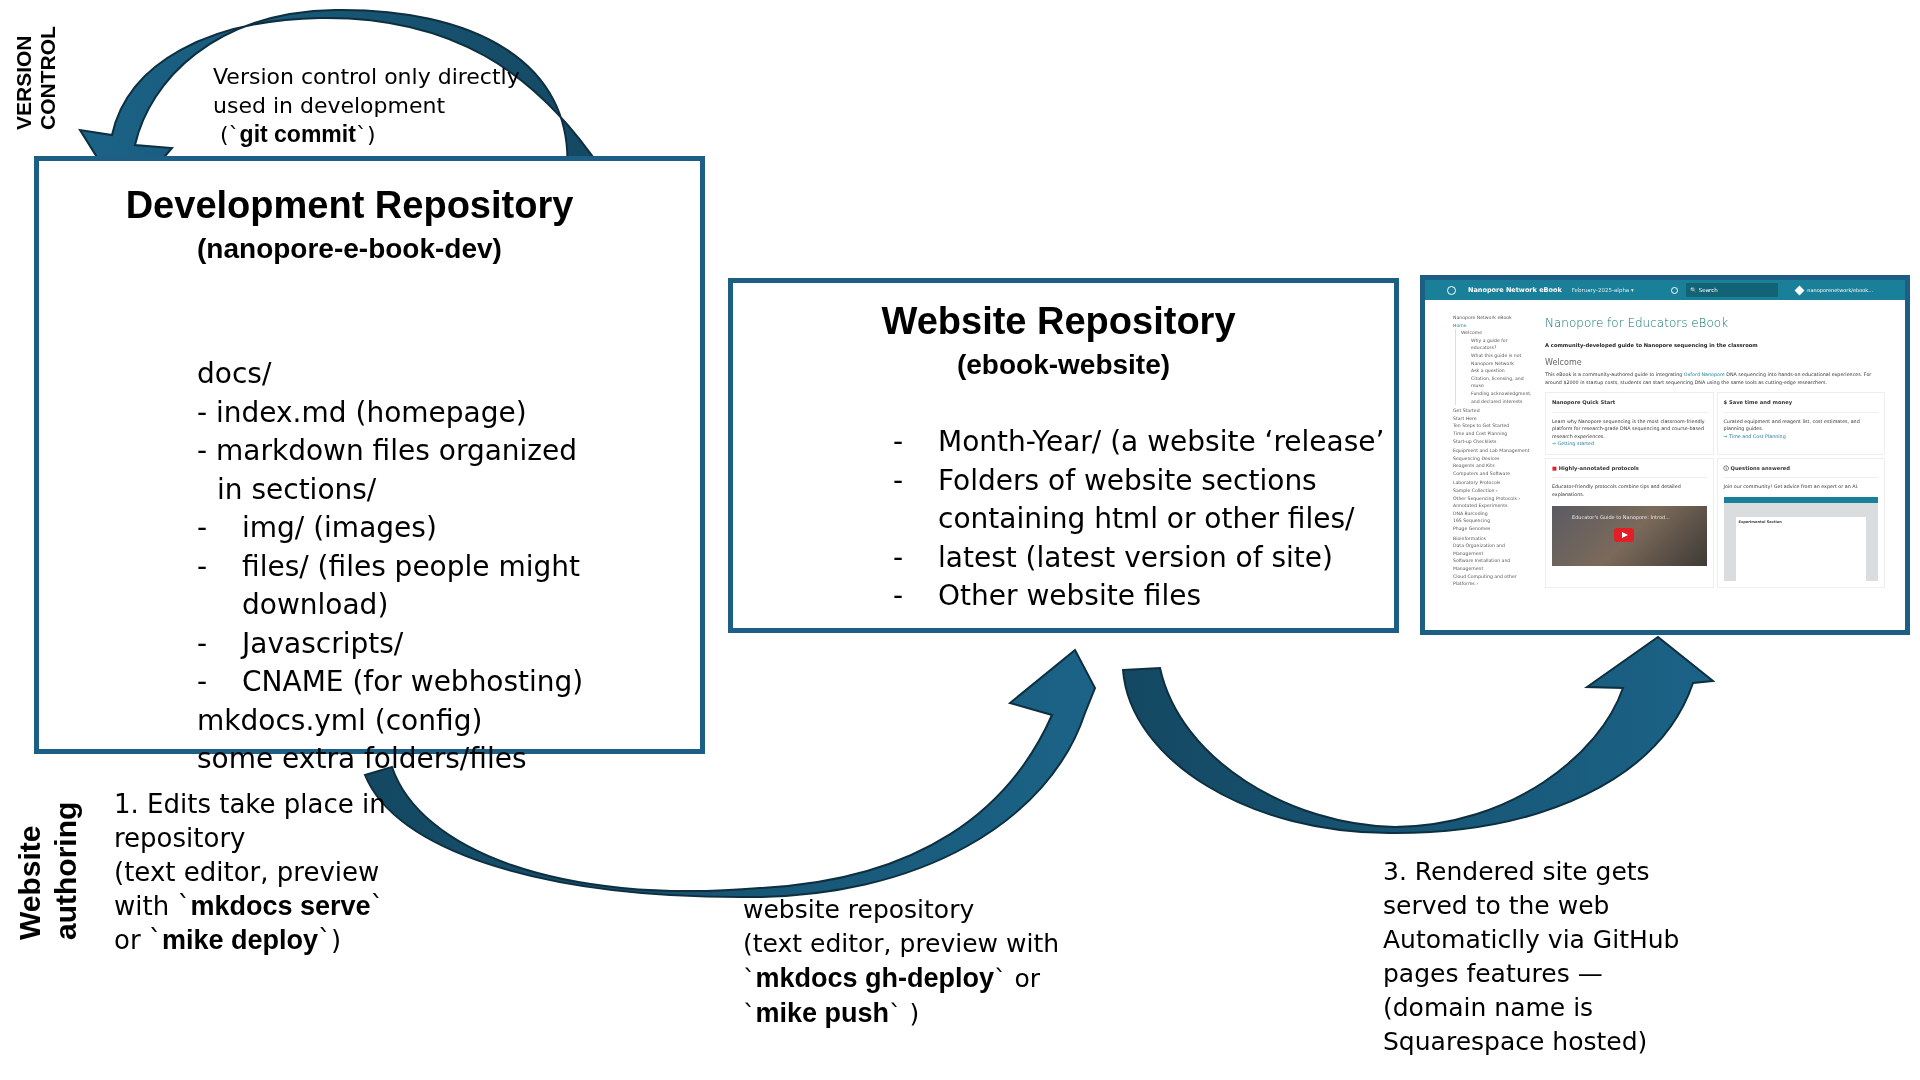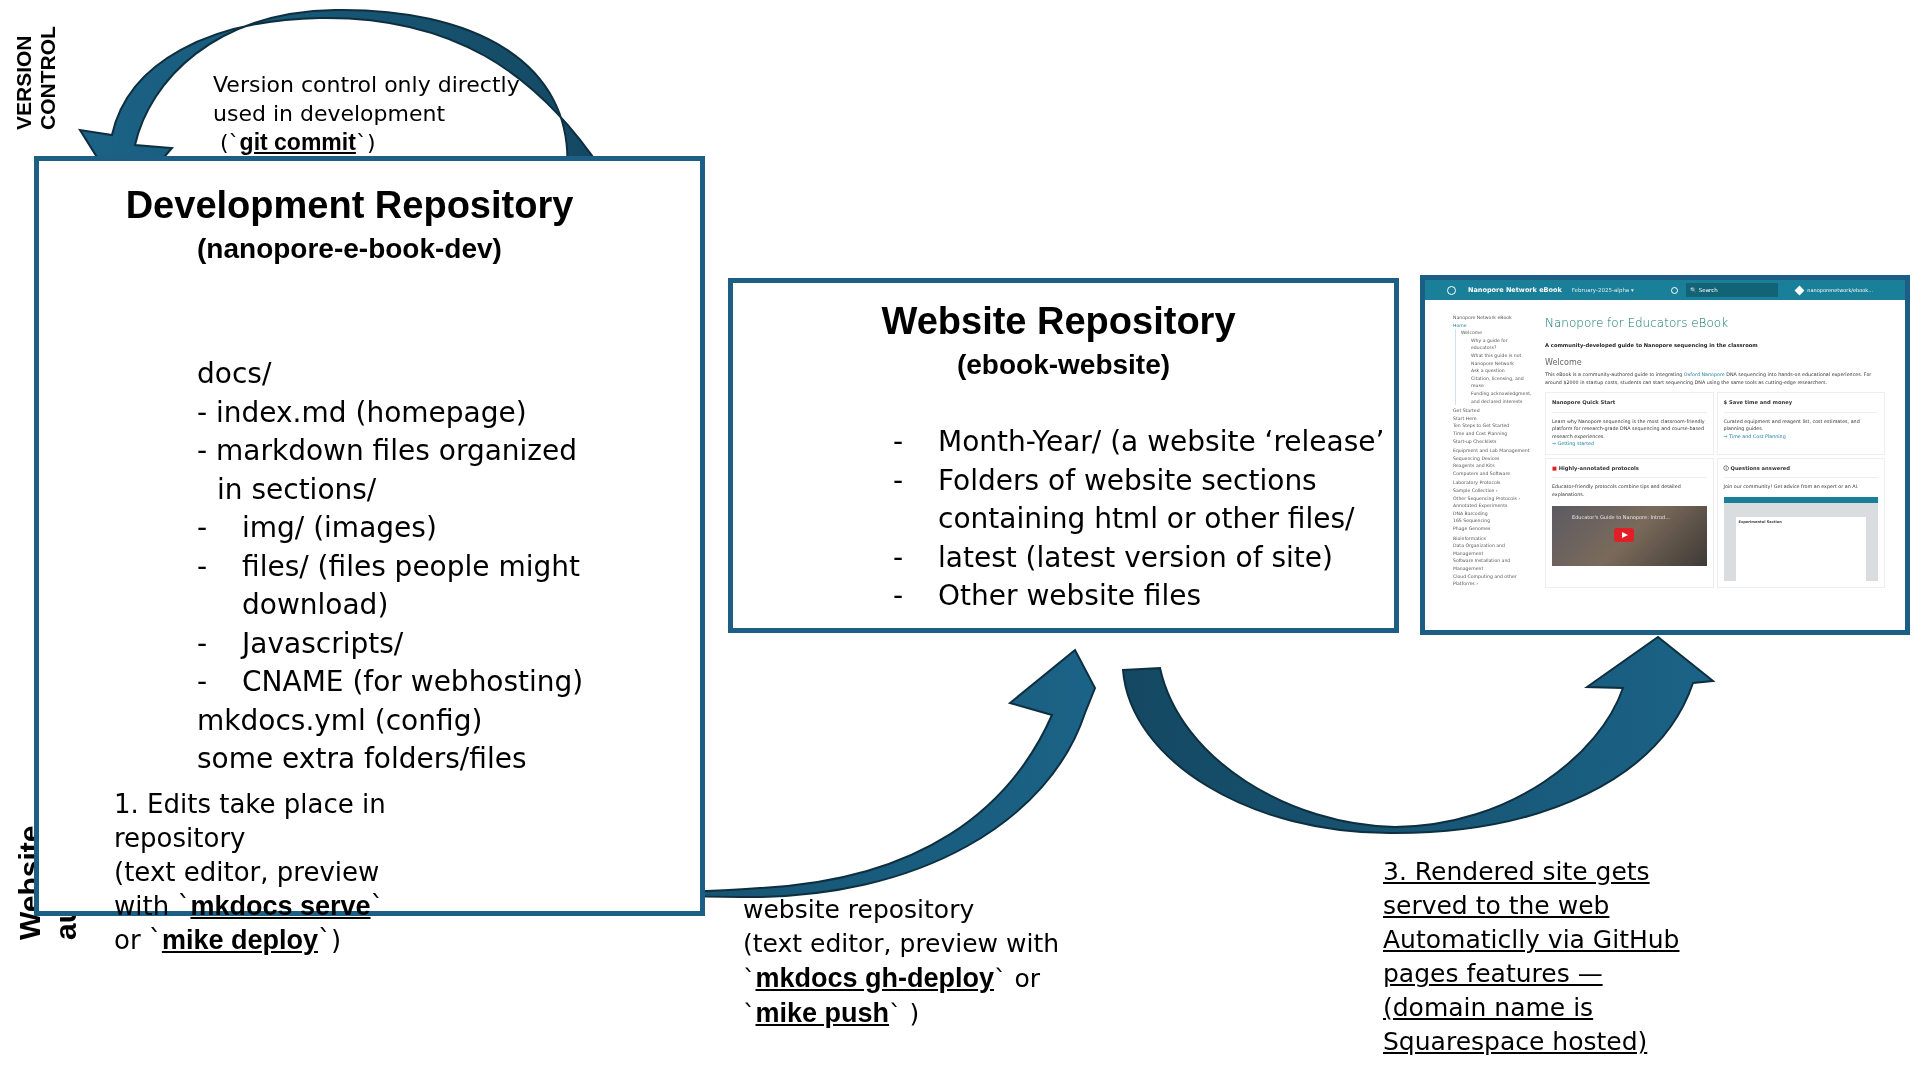--- a/index.html
+++ b/index.html
@@ -5,21 +5,21 @@
   html, body { margin:0; padding:0; }
   body { width:1920px; height:1080px; background:#ffffff; position:relative; overflow:hidden;
          font-family:"Liberation Sans", sans-serif; color:#000; }
   svg.arrows { position:absolute; left:0; top:0; width:1920px; height:1080px; }
   .box { position:absolute; box-sizing:border-box; border:5px solid #1d5f84; background:#fff; }
   .box-title { text-align:center; font-weight:bold; font-family:"Liberation Sans", sans-serif; }
   .listline { font-family:"DejaVu Sans", sans-serif; font-size:28px; line-height:38.5px; white-space:nowrap; }
   .vlabel { position:absolute; transform:rotate(-90deg); transform-origin:left top; font-weight:bold;
             font-family:"Liberation Sans", sans-serif; white-space:nowrap; }
   .note { position:absolute; font-family:"DejaVu Sans", sans-serif; font-size:25px; line-height:34px; white-space:nowrap; }
-  .note b { font-family:"Liberation Sans", sans-serif; font-weight:bold; font-size:27px;text-decoration:underline; }
+  .note b { font-family:"Liberation Sans", sans-serif; font-weight:bold; font-size:27px; }
   
   .thumb { position:absolute; left:1420px; top:275px; width:490px; height:360px; box-sizing:border-box;
            border:5px solid #1d5f84; background:#fff; overflow:hidden; font-family:"DejaVu Sans", sans-serif; }
   .t-header { height:20px; background:#1a7f99; color:#fff; display:flex; align-items:center; font-size:6.5px; padding:0 8px; box-sizing:border-box; }
   .t-header .logo { width:9px; height:9px; border:1.5px solid #fff; border-radius:50%; margin:0 12px 0 14px; box-sizing:border-box; }
   .t-header .site { font-weight:bold; margin-right:10px; }
   .t-header .ver { opacity:0.85; font-size:5.5px; }
   .t-header .gear { margin-left:auto; width:7px; height:7px; border:1.5px solid #fff; border-radius:50%; box-sizing:border-box; margin-right:8px; }
   .t-search { width:92px; height:14px; background:#136377; display:flex; align-items:center; font-size:5.5px; padding-left:4px; box-sizing:border-box; }
   .t-repo { margin-left:18px; margin-right:24px; font-size:5px; display:flex; align-items:center; gap:4px; }
@@ -70,27 +70,27 @@
 
 <div class="vlabel" style="left:12px; top:130px; font-size:21px; line-height:24px;">
   <div>VERSION</div>
   <div>CONTROL</div>
 </div>
 <div class="vlabel" style="left:12px; top:940px; font-size:30px; line-height:36px;">
   <div>Website</div>
   <div>authoring</div>
 </div>
 
-<div class="note" style="left:213px; top:70px; font-size:22px; line-height:29px;">
+<div class="note" style="left:213px; top:62px; font-size:22px; line-height:29px;">
   <div>Version control only directly</div>
   <div>used in development</div>
   <div>&nbsp;<span>(`</span><b style="font-size:23px;">git commit</b><span>`)</span></div>
 </div>
 
-<div class="box" style="left:34px; top:156px; width:671px; height:760px;">
+<div class="box" style="left:34px; top:156px; width:671px; height:598px;">
   <div class="box-title" style="margin-top:23px; margin-left:-40px; font-size:38px;">Development Repository</div>
   <div class="box-title" style="margin-top:6px; margin-left:-40px; font-size:28px;">(nanopore-e-book-dev)</div>
   <div style="position:absolute; left:158px; top:146px;margin-top:48px;">
     <div class="listline"><span>docs/</span></div>
     <div class="listline"><span>- index.md (homepage)</span></div>
     <div class="listline"><span>- markdown files organized</span></div>
     <div class="listline" style="padding-left:20px;"><span>  in sections/</span></div>
     <div class="listline"><span style="display:inline-block; width:45px;">-</span><span>img/ (images)</span></div>
     <div class="listline"><span style="display:inline-block; width:45px;">-</span><span>files/ (files people might</span></div>
     <div class="listline" style="padding-left:45px;"><span>download)</span></div>
@@ -201,20 +201,20 @@
   <div><span>or `</span><b>mike deploy</b><span>`)</span></div>
 </div>
 
 <div class="note" style="left:743px; top:893px; font-size:25px; line-height:34px;">
   <div>website repository</div>
   <div>(text editor, preview with</div>
   <div><span>`</span><b>mkdocs gh-deploy</b><span>` or</span></div>
   <div><span>`</span><b>mike push</b><span>` )</span></div>
 </div>
 
-<div class="note" style="left:1383px; top:855px; font-size:25px; line-height:34px;text-decoration:underline;">
+<div class="note" style="left:1383px; top:855px; font-size:25px; line-height:34px;">
   <div>3. Rendered site gets</div>
   <div>served to the web</div>
   <div>Automaticlly via GitHub</div>
   <div>pages features —</div>
   <div>(domain name is</div>
   <div>Squarespace hosted)</div>
 </div>
 
 </body></html>

